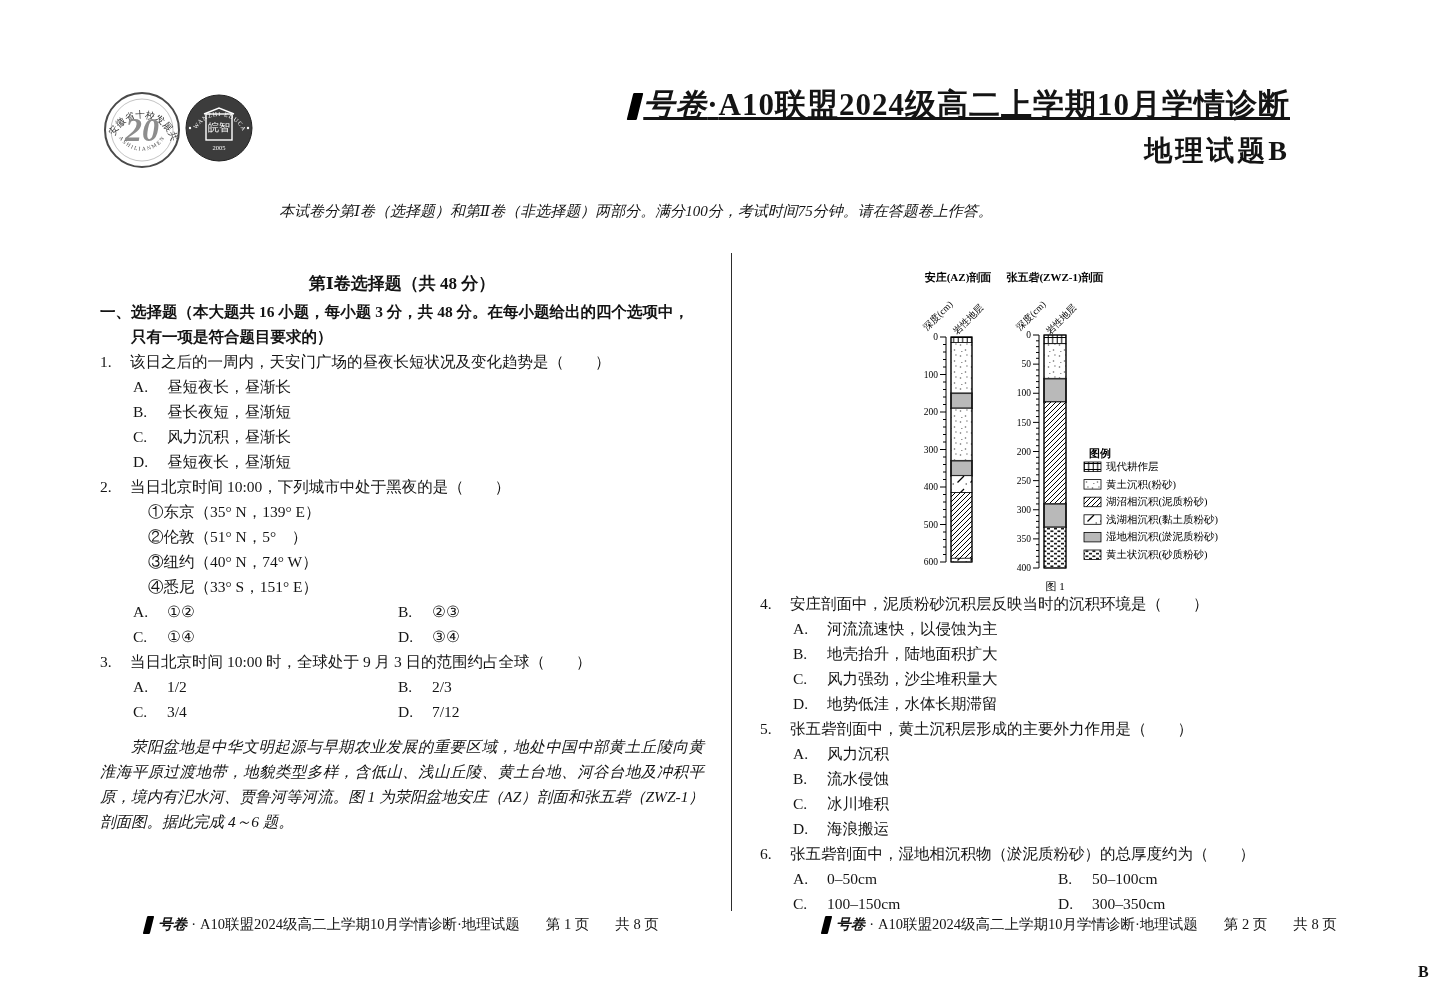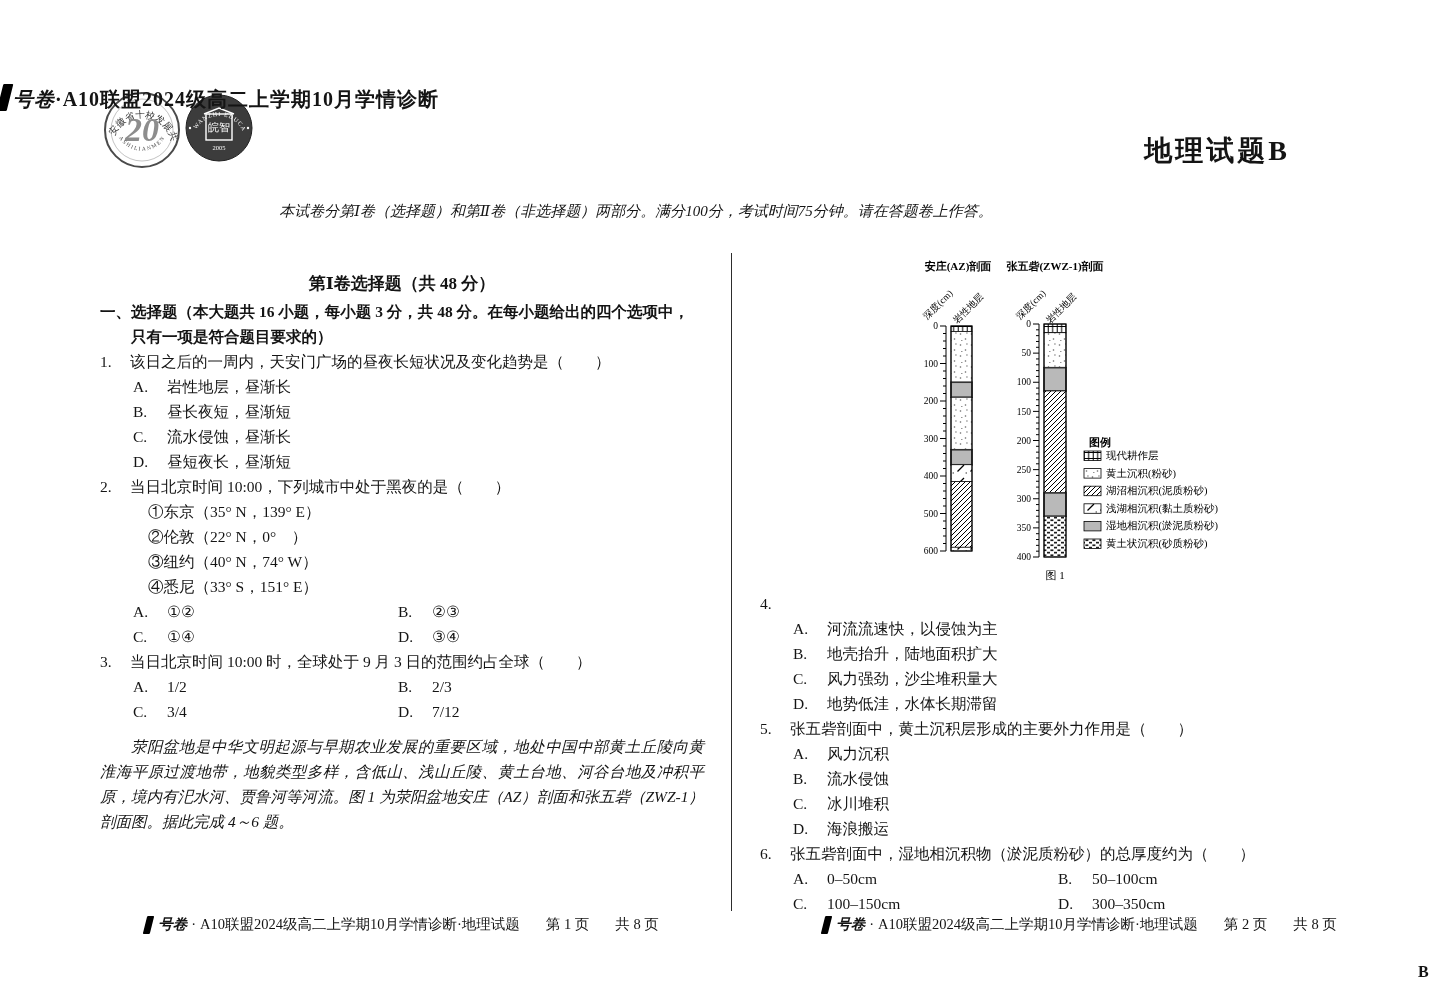--- a/index.html
+++ b/index.html
@@ -1,20 +1,20 @@
 <!DOCTYPE html>
 <html><head>
 <meta charset="utf-8">
 <style>
   html,body{margin:0;padding:0;background:#ffffff;}
   .page{position:relative;width:1456px;height:1001px;background:#fff;overflow:hidden;
         font-family:"Liberation Serif","DejaVu Serif",serif;color:#141414;}
   
-  .brand-line{position:absolute;left:0;top:84px;width:1290px;text-align:left;
-              font-size:20px;font-weight:bold;letter-spacing:1px;}
+  .brand-line{position:absolute;left:0;top:84px;width:1290px;text-align:right;
+              font-size:31px;font-weight:bold;letter-spacing:1px;text-decoration:underline;}
   .brush{display:inline-block;width:10px;height:27px;background:#000;
          transform:skewX(-14deg);border-radius:1px;vertical-align:-5px;margin-right:3px;}
   .brush.small{width:7px;height:18px;vertical-align:-4px;margin-right:2px;}
   .script{font-style:italic;font-weight:bold;}
   .paper-title{position:absolute;left:0;top:132px;width:1290px;text-align:right;
                font-size:28px;font-weight:bold;letter-spacing:3px;}
   .instructions{position:absolute;left:0;top:202px;width:1272px;text-align:center;
                 font-size:15px;font-style:italic;}
   
   .logos{position:absolute;left:100px;top:86px;}
@@ -29,21 +29,21 @@
   .passage{font-style:italic;text-indent:2em;text-align:justify;}
   .qline{display:flex;}
   .qn{width:30px;flex:none;}
   .opt{display:flex;margin-left:33px;}
   .ok{width:34px;flex:none;}
   .optrow{display:flex;margin-left:33px;}
   .optrow .cell{display:flex;width:265px;}
   .optrow .cell.c2{width:auto;}
   .sub{margin-left:48px;}
   
-  .figure-wrap{position:absolute;left:903px;top:254px;width:450px;height:340px;}
+  .figure-wrap{position:absolute;left:903px;top:265px;width:450px;height:340px;}
   .figure-wrap svg{width:100%;height:100%;}
   .ft{font-size:11px;font-family:"Liberation Serif","DejaVu Serif",serif;}
   .fb{font-weight:bold;}
   .fs{font-size:9.5px;font-family:"Liberation Serif","DejaVu Serif",serif;}
   .fs2{font-size:10.5px;font-family:"Liberation Serif","DejaVu Serif",serif;}
   
   .footer{position:absolute;top:915px;font-size:14.5px;display:flex;align-items:center;
           justify-content:center;gap:4px;}
   .footer.f-left{left:100px;width:604px;}
   .footer.f-right{left:790px;width:580px;}
@@ -94,43 +94,43 @@
     <div class="sec-title">第Ⅰ卷选择题（共 48 分）</div>
     <div class="sec-rule">一、选择题（本大题共 16 小题，每小题 3 分，共 48 分。在每小题给出的四个选项中，只有一项是符合题目要求的）</div>
 
     <div>
       <div class="qline">
           <span class="qn">1.</span>
           <span>该日之后的一周内，天安门广场的昼夜长短状况及变化趋势是（　　）</span>
         </div>
       <div class="opt">
           <span class="ok">A.</span>
-          <span>岩性地层，昼渐长</span>
+          <span>昼短夜长，昼渐长</span>
         </div>
       <div class="opt">
           <span class="ok">B.</span>
           <span>昼长夜短，昼渐短</span>
         </div>
       <div class="opt">
           <span class="ok">C.</span>
-          <span>流水侵蚀，昼渐长</span>
+          <span>风力沉积，昼渐长</span>
         </div>
       <div class="opt">
           <span class="ok">D.</span>
           <span>昼短夜长，昼渐短</span>
         </div>
     </div>
 
     <div>
       <div class="qline">
           <span class="qn">2.</span>
           <span>当日北京时间 10:00，下列城市中处于黑夜的是（　　）</span>
         </div>
       <div class="sub">①东京（35° N，139° E）</div>
-      <div class="sub">②伦敦（22° N，0°　）</div>
+      <div class="sub">②伦敦（51° N，5°　）</div>
       <div class="sub">③纽约（40° N，74° W）</div>
       <div class="sub">④悉尼（33° S，151° E）</div>
       <div class="optrow">
         <div class="cell">
             <span class="ok">A.</span>
             <span>①②</span>
           </div>
         <div class="cell c2">
             <span class="ok">B.</span>
             <span>②③</span>
@@ -340,20 +340,21 @@
         <rect x="181" y="285" width="17" height="9.5" fill="url(#p-loess_like)" stroke="#000" stroke-width="0.8"></rect>
         <text x="203" y="293" class="fs2">黄土状沉积(砂质粉砂)</text>
         <text x="152" y="325" text-anchor="middle" class="ft">图 1</text>
       </svg>
   </div>
 
   <div class="col col-right">
     <div>
       <div class="qline">
           <span class="qn">4.</span>
+          <span>安庄剖面中，泥质粉砂沉积层反映当时的沉积环境是（　　）</span>
         </div>
       <div class="opt">
           <span class="ok">A.</span>
           <span>河流流速快，以侵蚀为主</span>
         </div>
       <div class="opt">
           <span class="ok">B.</span>
           <span>地壳抬升，陆地面积扩大</span>
         </div>
       <div class="opt">

